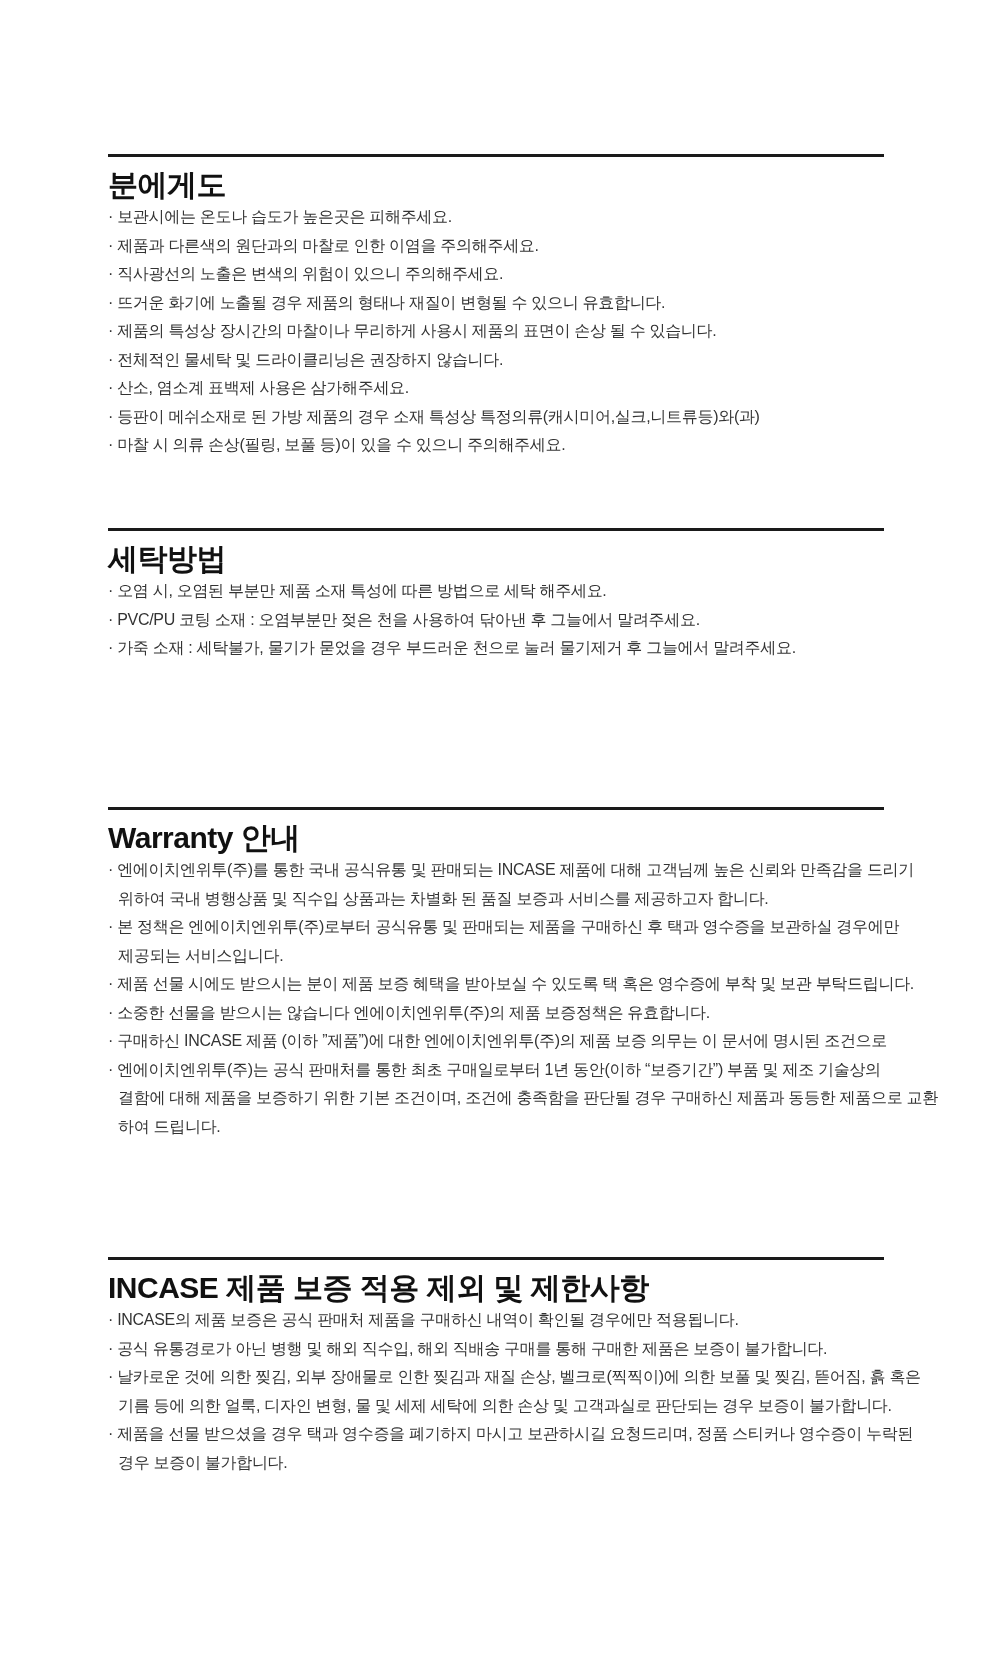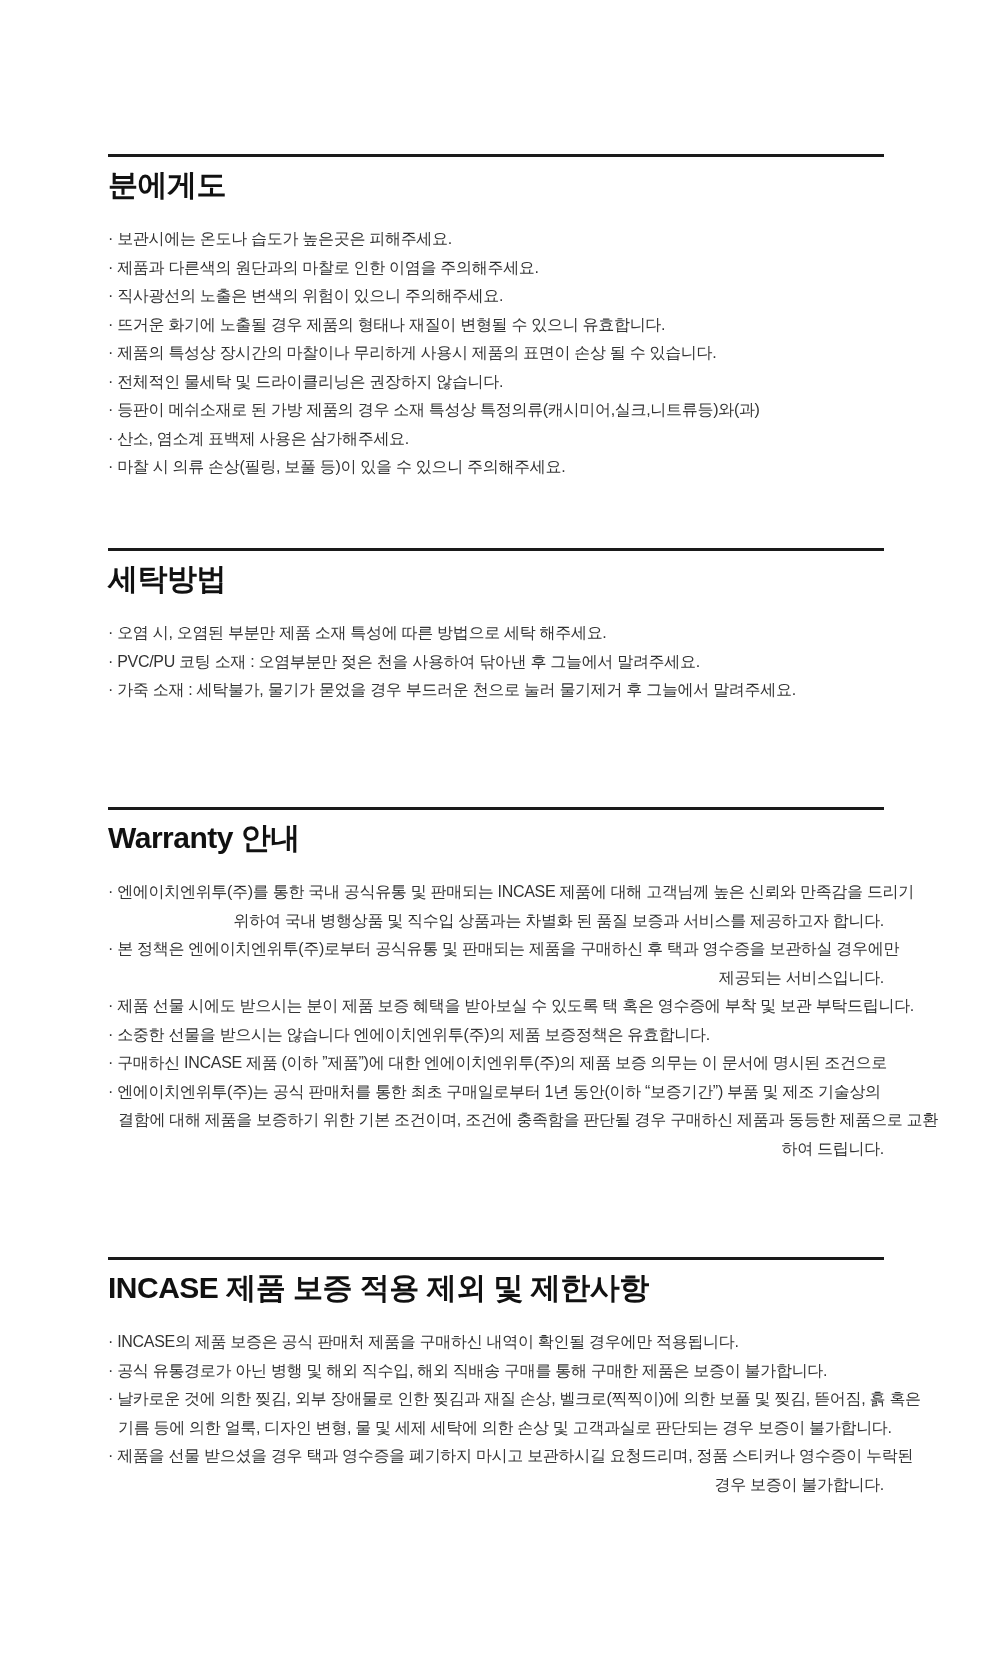--- a/index.html
+++ b/index.html
@@ -17,67 +17,65 @@
     position:relative;
     font-family:"Liberation Sans","DejaVu Sans",sans-serif;
     overflow:hidden;
   }
   .section{
     position:absolute;
     left:108px;
     width:776px;
   }
   .s0{top:154px}
-  .s1{top:548px}
+  .s1{top:528px}
   .s2{top:807px}
   .s3{top:1257px}
   .rule{
     height:3px;
     background:var(--rule);
   }
   h2{
     margin:10px 0 0 0;
     font-size:30px;
     line-height:36px;
     font-weight:700;
     color:var(--heading);
     letter-spacing:-0.5px;
     white-space:nowrap;
   }
   .lines{
-    margin-top:22px;
   }
   .line{
     font-size:16px;
     line-height:28.5px;
     color:var(--text);
     letter-spacing:-0.3px;
     white-space:nowrap;
   }
   .line.cont{
     padding-left:10px;
-    text-align:right;
   }
 </style>
 </head>
 <body>
 
 <div id="sections">
     <section class="section s0">
     <div class="rule"></div>
     <h2>분에게도</h2>
     <div class="lines">
         <div class="line">· 보관시에는 온도나 습도가 높은곳은 피해주세요.</div>
         <div class="line">· 제품과 다른색의 원단과의 마찰로 인한 이염을 주의해주세요.</div>
         <div class="line">· 직사광선의 노출은 변색의 위험이 있으니 주의해주세요.</div>
         <div class="line">· 뜨거운 화기에 노출될 경우 제품의 형태나 재질이 변형될 수 있으니 유효합니다.</div>
         <div class="line">· 제품의 특성상 장시간의 마찰이나 무리하게 사용시 제품의 표면이 손상 될 수 있습니다.</div>
         <div class="line">· 전체적인 물세탁 및 드라이클리닝은 권장하지 않습니다.</div>
+        <div class="line">· 산소, 염소계 표백제 사용은 삼가해주세요.</div>
         <div class="line">· 등판이 메쉬소재로 된 가방 제품의 경우 소재 특성상 특정의류(캐시미어,실크,니트류등)와(과)</div>
-        <div class="line">· 산소, 염소계 표백제 사용은 삼가해주세요.</div>
         <div class="line">· 마찰 시 의류 손상(필링, 보풀 등)이 있을 수 있으니 주의해주세요.</div>
       </div>
   </section>
     <section class="section s1">
     <div class="rule"></div>
     <h2>세탁방법</h2>
     <div class="lines">
         <div class="line">· 오염 시, 오염된 부분만 제품 소재 특성에 따른 방법으로 세탁 해주세요.</div>
         <div class="line">· PVC/PU 코팅 소재 : 오염부분만 젖은 천을 사용하여 닦아낸 후 그늘에서 말려주세요.</div>
         <div class="line">· 가죽 소재 : 세탁불가, 물기가 묻었을 경우 부드러운 천으로 눌러 물기제거 후 그늘에서 말려주세요.</div>

